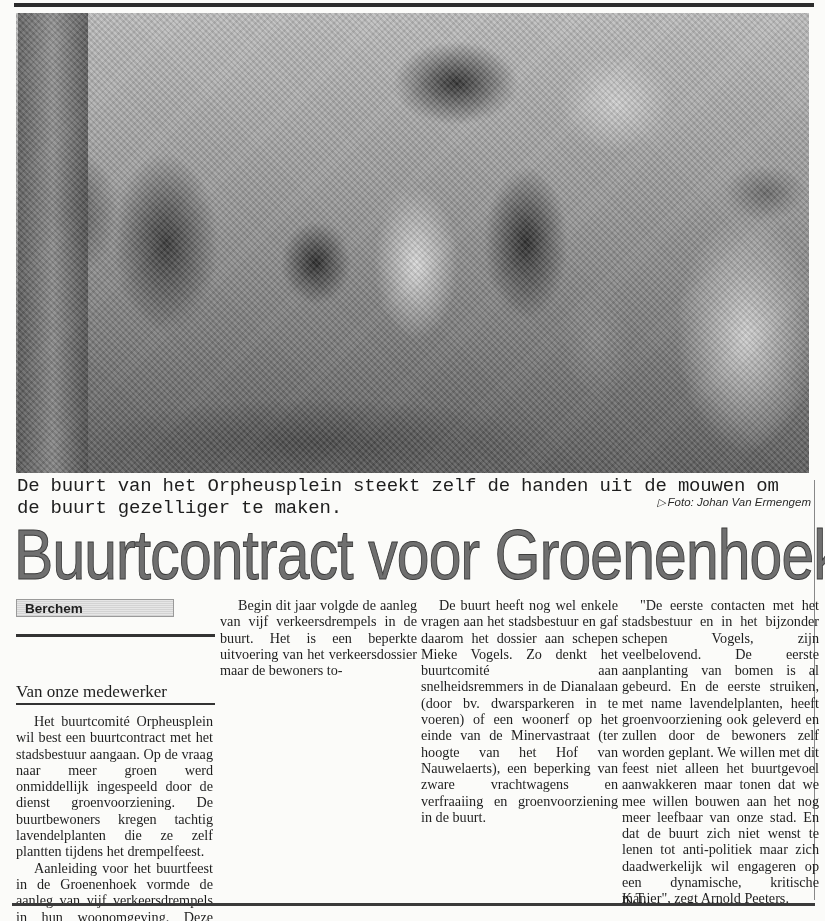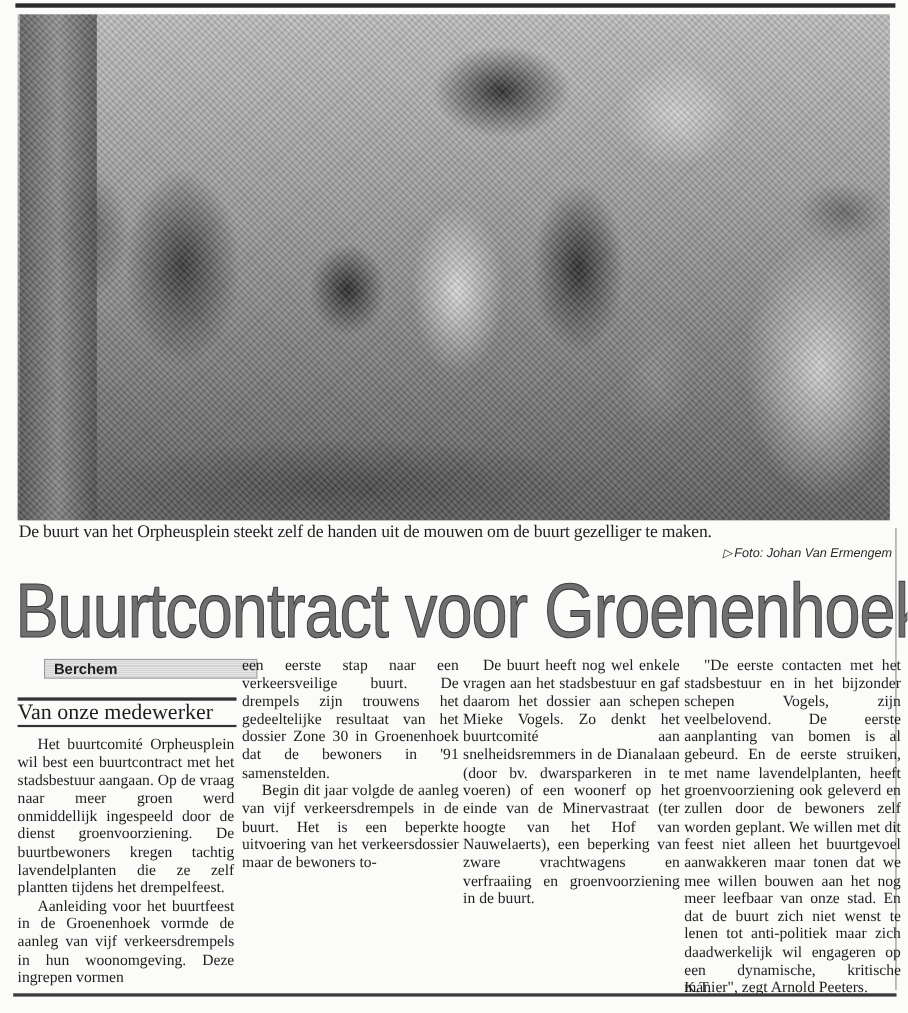--- a/index.html
+++ b/index.html
@@ -41,21 +41,21 @@
     background-image:
       repeating-linear-gradient(45deg, rgba(255,255,255,0.08) 0 2px, rgba(0,0,0,0.08) 2px 4px),
       repeating-linear-gradient(-45deg, rgba(255,255,255,0.06) 0 3px, rgba(0,0,0,0.06) 3px 5px);
   }
   .photo-label {
     position: absolute; right: 8px; bottom: 6px;
     font-family: "Liberation Sans", sans-serif; font-size: 10px; color: #eee; opacity: 0;
   }
   .caption {
     position: absolute; left: 17px; top: 475px; width: 790px;
-    font-family: Liberation Serif, serif; font-size: 16px; letter-spacing: -0.2px;
+    font-family: Liberation Mono, monospace; font-size: 19px; letter-spacing: -0.2px;
     color: #1e1e1e;
   }
   .credit {
     position: absolute; right: 14px; top: 496px;
     font-family: "Liberation Sans", sans-serif; font-size: 11.5px; color: #2a2a2a; font-style: italic;
   }
   .credit .arrow { font-size: 11px; margin-right: 2px; }
   .right-line {
     position: absolute; left: 814px; top: 480px; width: 1px; height: 420px; background: #888;
   }
@@ -71,28 +71,28 @@
     font-size: 14.2px; line-height: 16.3px; text-align: justify;
     hyphens: manual;
   }
   .col p { margin: 0; text-indent: 18px; }
   .col p.noindent { text-indent: 0; }
   .col1 { left: 16px; }
   .col2 { left: 220px; }
   .col3 { left: 421px; }
   .col4 { left: 622px; }
   .kicker {
-    width: 194px; height: 18px; background:
+    width: 158px; height: 18px; background:
       repeating-linear-gradient(0deg, #d3d3d3 0 1px, #e6e6e6 1px 2px);
     border: 1px solid #9a9a9a; margin-top: 2px;
     font-family: "Liberation Sans", sans-serif; font-weight: bold; font-size: 13.5px;
-    line-height: 18px; padding-left: 8px; box-sizing: border-box; margin-left: 24px;
+    line-height: 18px; padding-left: 8px; box-sizing: border-box;
   }
   .byline-rule-top { height: 3px; background: #333; margin-top: 17px; width: 199px; }
-  .byline { font-size: 20px; line-height: 18px; padding: 2px 0 2px 0; }
+  .byline { font-size: 17px; line-height: 18px; padding: 2px 0 2px 0; margin-top: 44px; }
   .byline-rule-bot { height: 2px; background: #333; width: 199px; margin-bottom: 8px; }
   .signoff { text-align: left; padding-right: 18px; margin-top: -16px; font-size: 14px; }
   .bottom-rule {
     position: absolute; left: 12px; top: 903px; width: 803px; height: 3px; background: #3a3a3a;
   }
 </style>
 </head>
 <body>
 
 <div class="top-rule"></div>
@@ -115,21 +115,20 @@
 <div class="col col1">
   <div class="kicker">Berchem</div>
   <div class="byline-rule-top"></div>
   <div class="byline">Van onze medewerker</div>
   <div class="byline-rule-bot"></div>
   <p>Het buurtcomité Orpheusplein wil best een buurtcontract met het stadsbestuur aangaan. Op de vraag naar meer groen werd onmiddellijk ingespeeld door de dienst groenvoorziening. De buurtbewoners kregen tachtig lavendelplanten die ze zelf plantten tijdens het drempelfeest.</p>
   <p>Aanleiding voor het buurtfeest in de Groenenhoek vormde de aanleg van vijf verkeersdrempels in hun woonomgeving. Deze ingrepen vormen</p>
 </div>
 
 <div class="col col2">
-  <p class="noindent">een eerste stap naar een verkeersveilige buurt. De drempels zijn trouwens het gedeeltelijke resultaat van het dossier Zone 30 in Groenenhoek dat de bewoners in '91 samenstelden.</p>
   <p>Begin dit jaar volgde de aanleg van vijf verkeersdrempels in de buurt. Het is een beperkte uitvoering van het verkeersdossier maar de bewoners to-</p>
 </div>
 
 <div class="col col3">
   <p>De buurt heeft nog wel enkele vragen aan het stadsbestuur en gaf daarom het dossier aan schepen Mieke Vogels. Zo denkt het buurtcomité aan snelheidsremmers in de Dianalaan (door bv. dwarsparkeren in te voeren) of een woonerf op het einde van de Minervastraat (ter hoogte van het Hof van Nauwelaerts), een beperking van zware vrachtwagens en verfraaiing en groenvoorziening in de buurt.</p>
 </div>
 
 <div class="col col4">
   <p>"De eerste contacten met het stadsbestuur en in het bijzonder schepen Vogels, zijn veelbelovend. De eerste aanplanting van bomen is al gebeurd. En de eerste struiken, met name lavendelplanten, heeft groenvoorziening ook geleverd en zullen door de bewoners zelf worden geplant. We willen met dit feest niet alleen het buurtgevoel aanwakkeren maar tonen dat we mee willen bouwen aan het nog meer leefbaar van onze stad. En dat de buurt zich niet wenst te lenen tot anti-politiek maar zich daadwerkelijk wil engageren op een dynamische, kritische manier", zegt Arnold Peeters.</p>
   <div class="signoff">K.T.</div>

